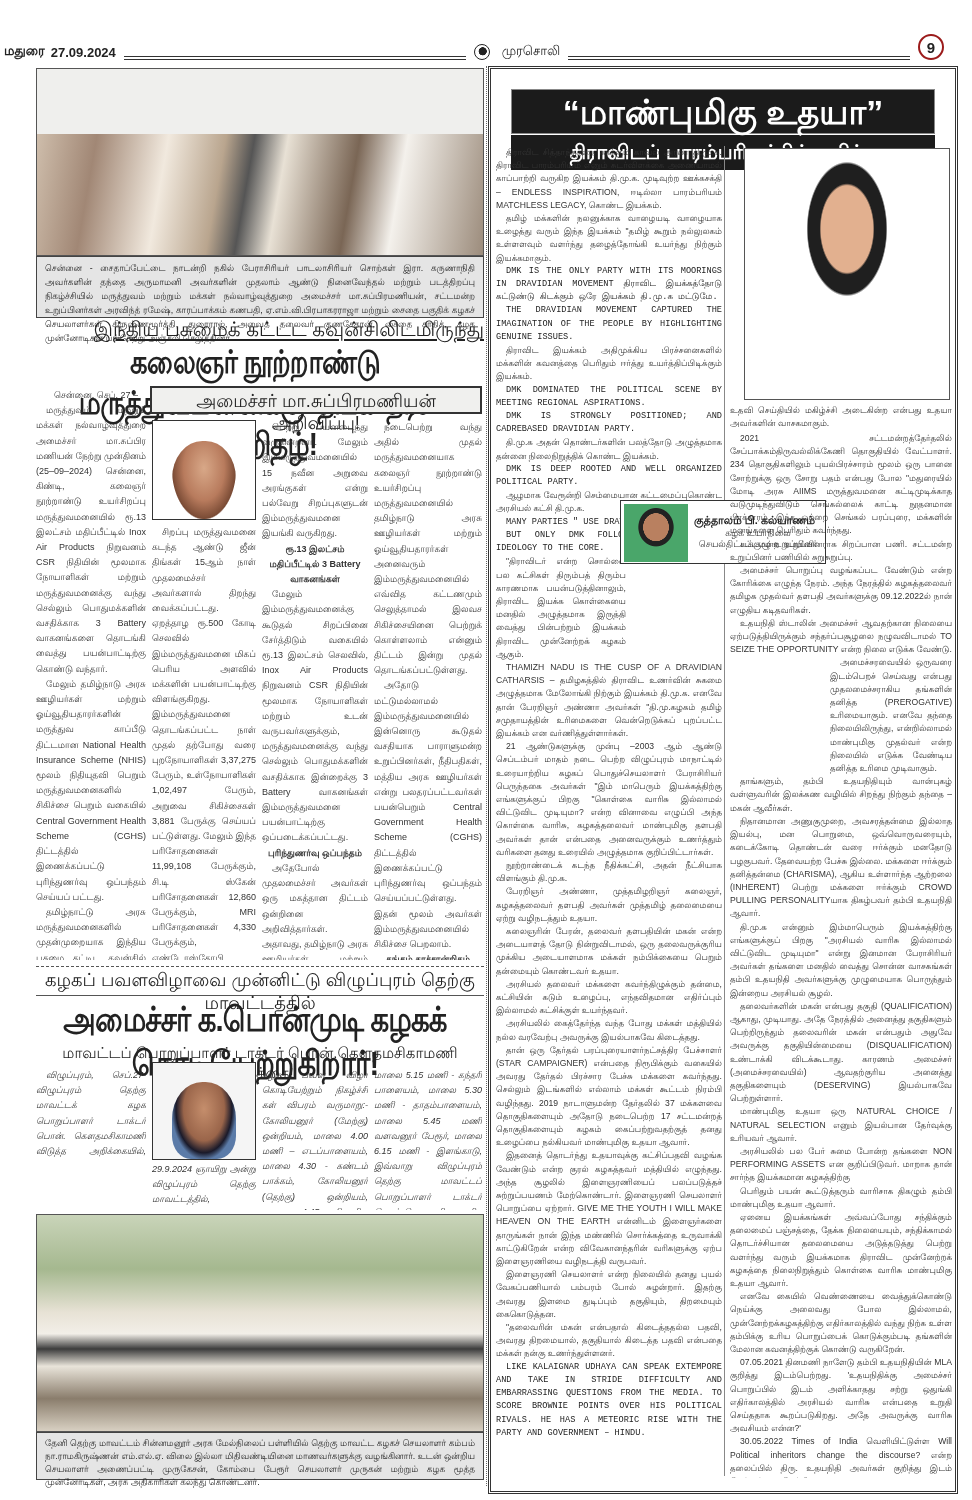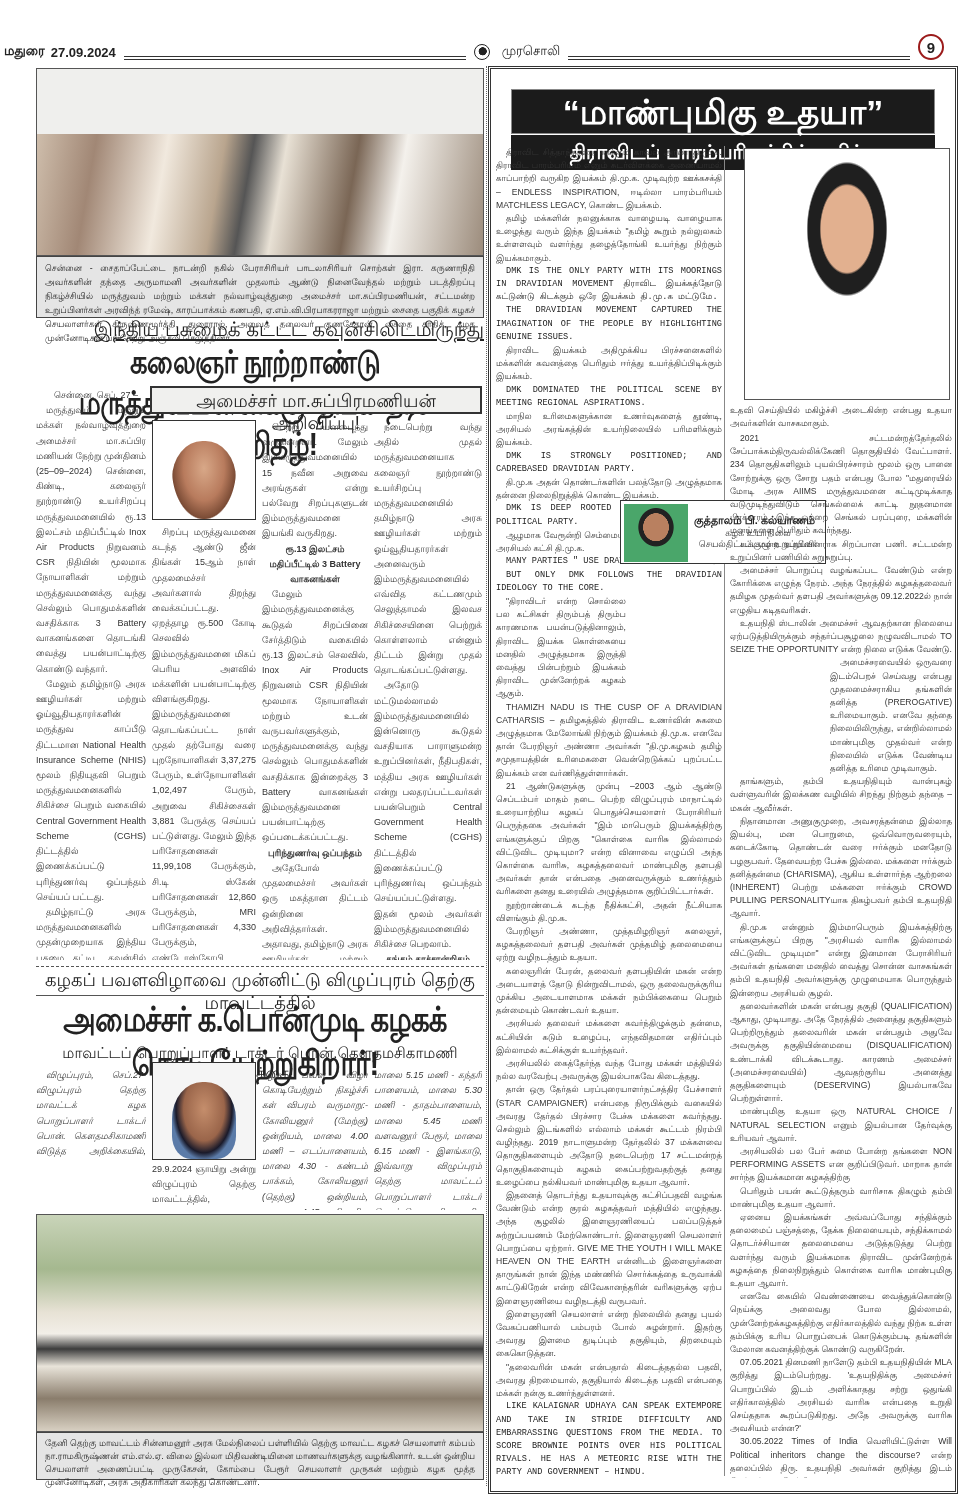--- a/index.html
+++ b/index.html
@@ -98,42 +98,41 @@
 <div class="abs" style="left:36px;top:970px;width:448px;height:26px;font-size:18px;text-align:center;border-bottom:1.5px solid #555">கழகப் பவளவிழாவை முன்னிட்டு விழுப்புரம் தெற்கு மாவட்டத்தில்</div>
 <div class="abs banner" style="left:10px;top:1000px;width:490px;height:42px;font-size:34px">அமைச்சர் க.பொன்முடி கழகக் கொடியேற்றுகிறார்!</div>
 <div class="abs" style="left:36px;top:1044px;width:448px;height:22px;font-size:15px;text-align:center">மாவட்டப் பொறுப்பாளர் டாக்டர் பொன்.கௌதமசிகாமணி அறிக்கை!</div>
 
 <div class="abs col" style="left:36px;top:1068px;width:110px;height:90px;font-style:italic">
   <p>விழுப்புரம், செப்.27- விழுப்புரம் தெற்கு மாவட்டக் கழக பொறுப்பாளர் டாக்டர் பொன். கௌதமசிகாமணி விடுத்த அறிக்கையில், கழக பவள விழாவை முன்னிட்டு உயர்கல்வி துறை அமைச்சர் முனைவர் க.பொன் முடி இந்தக் கண்ட வாறு கழகக் கொடியேற்றி நலத் திட்டஉதவிகளை வழங்கு கிறார்.</p>
 </div>
 <div class="abs portrait" style="left:152px;top:1062px;width:104px;height:98px;background:#f5f5f5">
     <div class="face" style="background:radial-gradient(ellipse at 50% 35%,#c58e6c 0%,#9a654a 45%,#1a1a2a 62%,#5b7ba8 72%)"></div>
   </div>
-<div class="abs col" style="left:152px;top:1162px;width:104px;height:48px;">29.9.2024 ஞாயிறு அன்று விழுப்புரம் தெற்கு மாவட்டத்தில்,</div>
+<div class="abs col" style="left:152px;top:1162px;width:104px;height:48px;font-style:italic">29.9.2024 ஞாயிறு அன்று விழுப்புரம் தெற்கு மாவட்டத்தில்,</div>
 <div class="abs col" style="left:262px;top:1068px;width:106px;height:142px;font-style:italic">கழக பவள விழா கொடியேற்றும் நிகழ்ச்சி கள் விபரம் வருமாறு:- கோலியனூர் (மேற்கு) ஒன்றியம், மாலை 4.00 மணி – எடப்பாளையம், மாலை 4.30 - கண்டம் பாக்கம், கோலியனூர் (தெற்கு) ஒன்றியம், மாலை 4.45 வி.அரிய லூர், மாலை 5.00 மணி - பில்லூர், கோலியனூர் (கிழக்கு) ஒன்றியம்,</div>
 <div class="abs col" style="left:374px;top:1068px;width:108px;height:142px;font-style:italic">மாலை 5.15 மணி - கந்தரி பாளையம், மாலை 5.30 மணி - தாதம்பாளையம், மாலை 5.45 மணி வளவனூர் பேரூர், மாலை 6.15 மணி - இளங்காடு, இவ்வாறு விழுப்புரம் தெற்கு மாவட்டப் பொறுப்பாளர் டாக்டர் பொன்.கௌதமசிகாமணி அறிவித்துள்ளார்.</div>
 
 <div class="abs photo" style="left:36px;top:1214px;width:448px;height:218px;background:linear-gradient(180deg,#c9d4b9 0%,#a5b88f 25%,#e7e2d5 45%,#f2efe8 55%,#3c3c3c 62%,#e9e4da 70%,#8a7d6c 85%,#d8d0c2 100%)"></div>
 <div class="abs caption-box" style="left:36px;top:1432px;width:448px;height:48px;font-size:8.8px;line-height:13px">தேனி தெற்கு மாவட்டம் சின்னமனூர் அரசு மேல்நிலைப் பள்ளியில் தெற்கு மாவட்ட கழகச் செயலாளர் கம்பம் நா.ராமகிருஷ்ணன் எம்.எல்.ஏ. விலை இல்லா மிதிவண்டியினை மாணவர்களுக்கு வழங்கினார். உடன் ஒன்றிய செயலாளர் அணைப்பட்டி முருகேசன், கோம்பை பேரூர் செயலாளர் முருகன் மற்றும் கழக மூத்த முன்னோடிகள், அரசு அதிகாரிகள் கலந்து கொண்டனர்.</div>
 
 <div class="abs" style="left:486px;top:66px;width:0;height:1420px;border-left:1.5px dotted #666"></div>
 
 <div class="abs rbox">
   <div class="rhead">“மாண்புமிகு உதயா”</div>
   <div class="rsub">திராவிடப் பாரம்பரியத்தில் உதித்த வழித்தோன்றல்!</div>
 </div>
 
 <div class="abs rcol" style="left:496px;top:146px;width:226px;height:1330px">
   <p>திராவிட சித்தாந்தத்தை காக்கும் காவல் அரண் தி.மு.க. திராவிட பாரம்பரியம் எனும் சுடர்விளக்கை அணையாமல் காப்பாற்றி வருகிற இயக்கம் தி.மு.க. முடிவுற்ற ஊக்கசக்தி – ENDLESS INSPIRATION, ஈடில்லா பாரம்பரியம் MATCHLESS LEGACY, கொண்ட இயக்கம்.</p>
   <p>தமிழ் மக்களின் நலனுக்காக வாழையடி வாழையாக உழைத்து வரும் இந்த இயக்கம் "தமிழ் கூறும் நல்லுலகம் உள்ளளவும் வளர்ந்து தழைத்தோங்கி உயர்ந்து நிற்கும் இயக்கமாகும்.</p>
   <p class="en">DMK IS THE ONLY PARTY WITH ITS MOORINGS IN DRAVIDIAN MOVEMENT திராவிட இயக்கத்தோடு கட்டுண்டு கிடக்கும் ஒரே இயக்கம் தி.மு.க மட்டுமே.</p>
   <p class="en">THE DRAVIDIAN MOVEMENT CAPTURED THE IMAGINATION OF THE PEOPLE BY HIGHLIGHTING GENUINE ISSUES.</p>
   <p>திராவிட இயக்கம் அதிமுக்கிய பிரச்சனைகளில் மக்களின் கவனத்தை பெரிதும் ஈர்த்து உயர்த்திப்பிடிக்கும் இயக்கம்.</p>
   <p class="en">DMK DOMINATED THE POLITICAL SCENE BY MEETING REGIONAL ASPIRATIONS.</p>
-  <p>மாநில உரிமைகளுக்கான உணர்வுகளைத் தூண்டி, அரசியல் அரங்கத்தின் உயர்நிலையில் பரிமளிக்கும் இயக்கம்.</p>
   <p class="en">DMK IS STRONGLY POSITIONED; AND CADREBASED DRAVIDIAN PARTY.</p>
   <p>தி.மு.க அதன் தொண்டர்களின் பலத்தோடு அழுத்தமாக தன்னை நிலைநிறுத்திக் கொண்ட இயக்கம்.</p>
   <p class="en">DMK IS DEEP ROOTED AND WELL ORGANIZED POLITICAL PARTY.</p>
   <p>ஆழமாக வேரூன்றி செம்மையான கட்டமைப்புகொண்ட அரசியல் கட்சி தி.மு.க.</p>
   <p class="en">MANY PARTIES " USE DRAVIDA IN THEIR NAME;</p>
   <p class="en">BUT ONLY DMK FOLLOWS THE DRAVIDIAN IDEOLOGY TO THE CORE.</p>
   <p style="margin-right:96px">"திராவிடர் என்ற சொல்லை பல கட்சிகள் திரும்பத் திரும்ப காரணமாக பயன்படுத்தினாலும், திராவிட இயக்க கொள்கையை மனதில் அழுத்தமாக இருத்தி வைத்து பின்பற்றும் இயக்கம் திராவிட முன்னேற்றக் கழகம் ஆகும்.</p>
   <p style="">THAMIZH NADU IS THE CUSP OF A DRAVIDIAN CATHARSIS – தமிழகத்தில் திராவிட உணர்வின் சுகமை அழுத்தமாக மேலோங்கி நிற்கும் இயக்கம் தி.மு.க. எனவே தான் பேரறிஞர் அண்ணா அவர்கள் "தி.மு.கழகம் தமிழ் சமுதாயத்தின் உரிமைகளை வென்றெடுக்கப் புறப்பட்ட இயக்கம் என வர்ணித்துள்ளார்கள்.</p>
   <p>21 ஆண்டுகளுக்கு முன்பு –2003 ஆம் ஆண்டு செப்டம்பர் மாதம் நடை பெற்ற விழுப்புரம் மாநாட்டில் உரையாற்றிய கழகப் பொதுச்செயலாளர் பேராசிரியர் பெருந்தகை அவர்கள் "இம் மாபெரும் இயக்கத்திற்கு எங்களுக்குப் பிறகு "கொள்கை வாரிசு இல்லாமல் விட்டுவிட முடியுமா? என்ற வினாவை எழுப்பி அந்த கொள்கை வாரிசு, கழகத்தலைவர் மாண்புமிகு தளபதி அவர்கள் தான் என்பதை அனைவருக்கும் உணர்த்தும் வரிகளை தனது உரையில் அழுத்தமாக குறிப்பிட்டார்கள்.</p>
   <p>நூற்றாண்டைக் கடந்த நீதிக்கட்சி, அதன் நீட்சியாக விளங்கும் தி.மு.க.</p>

